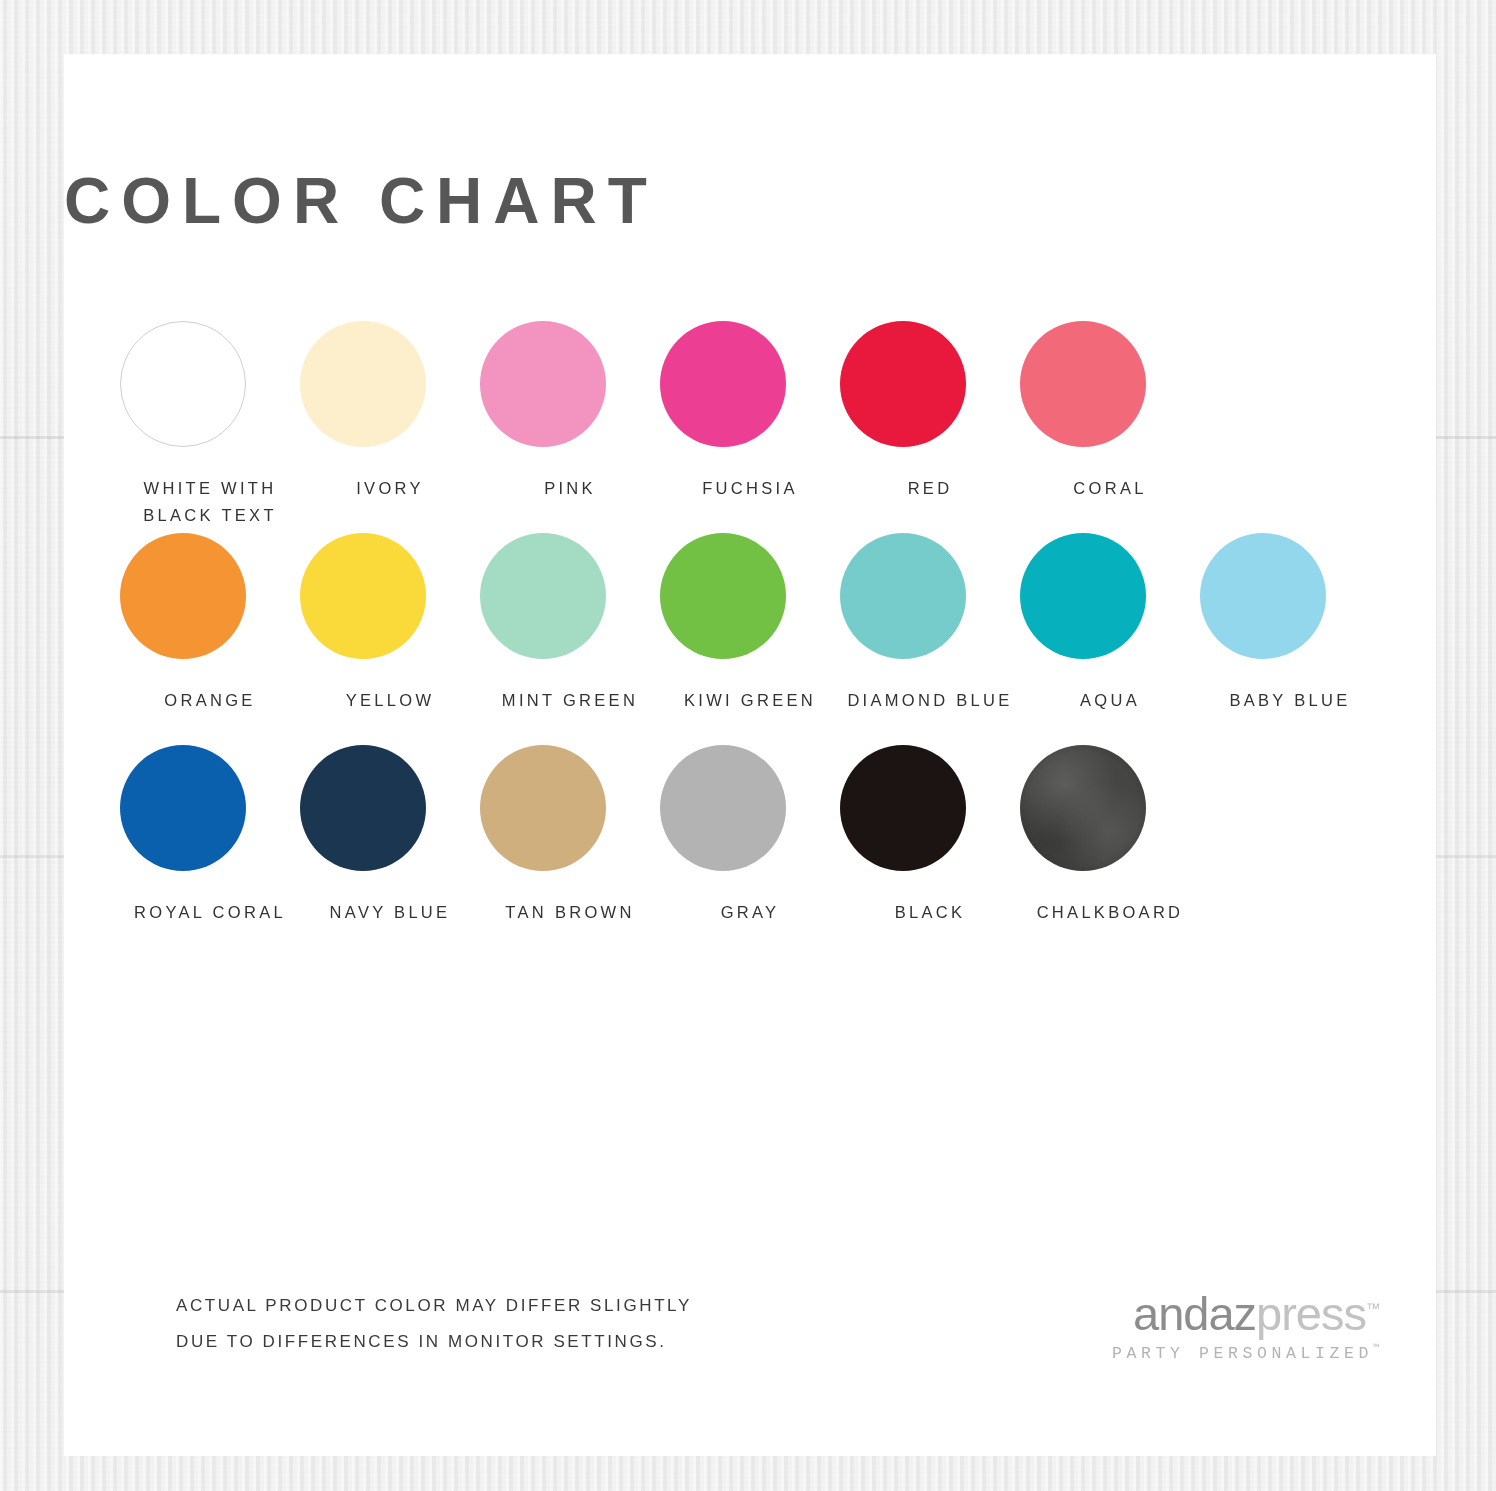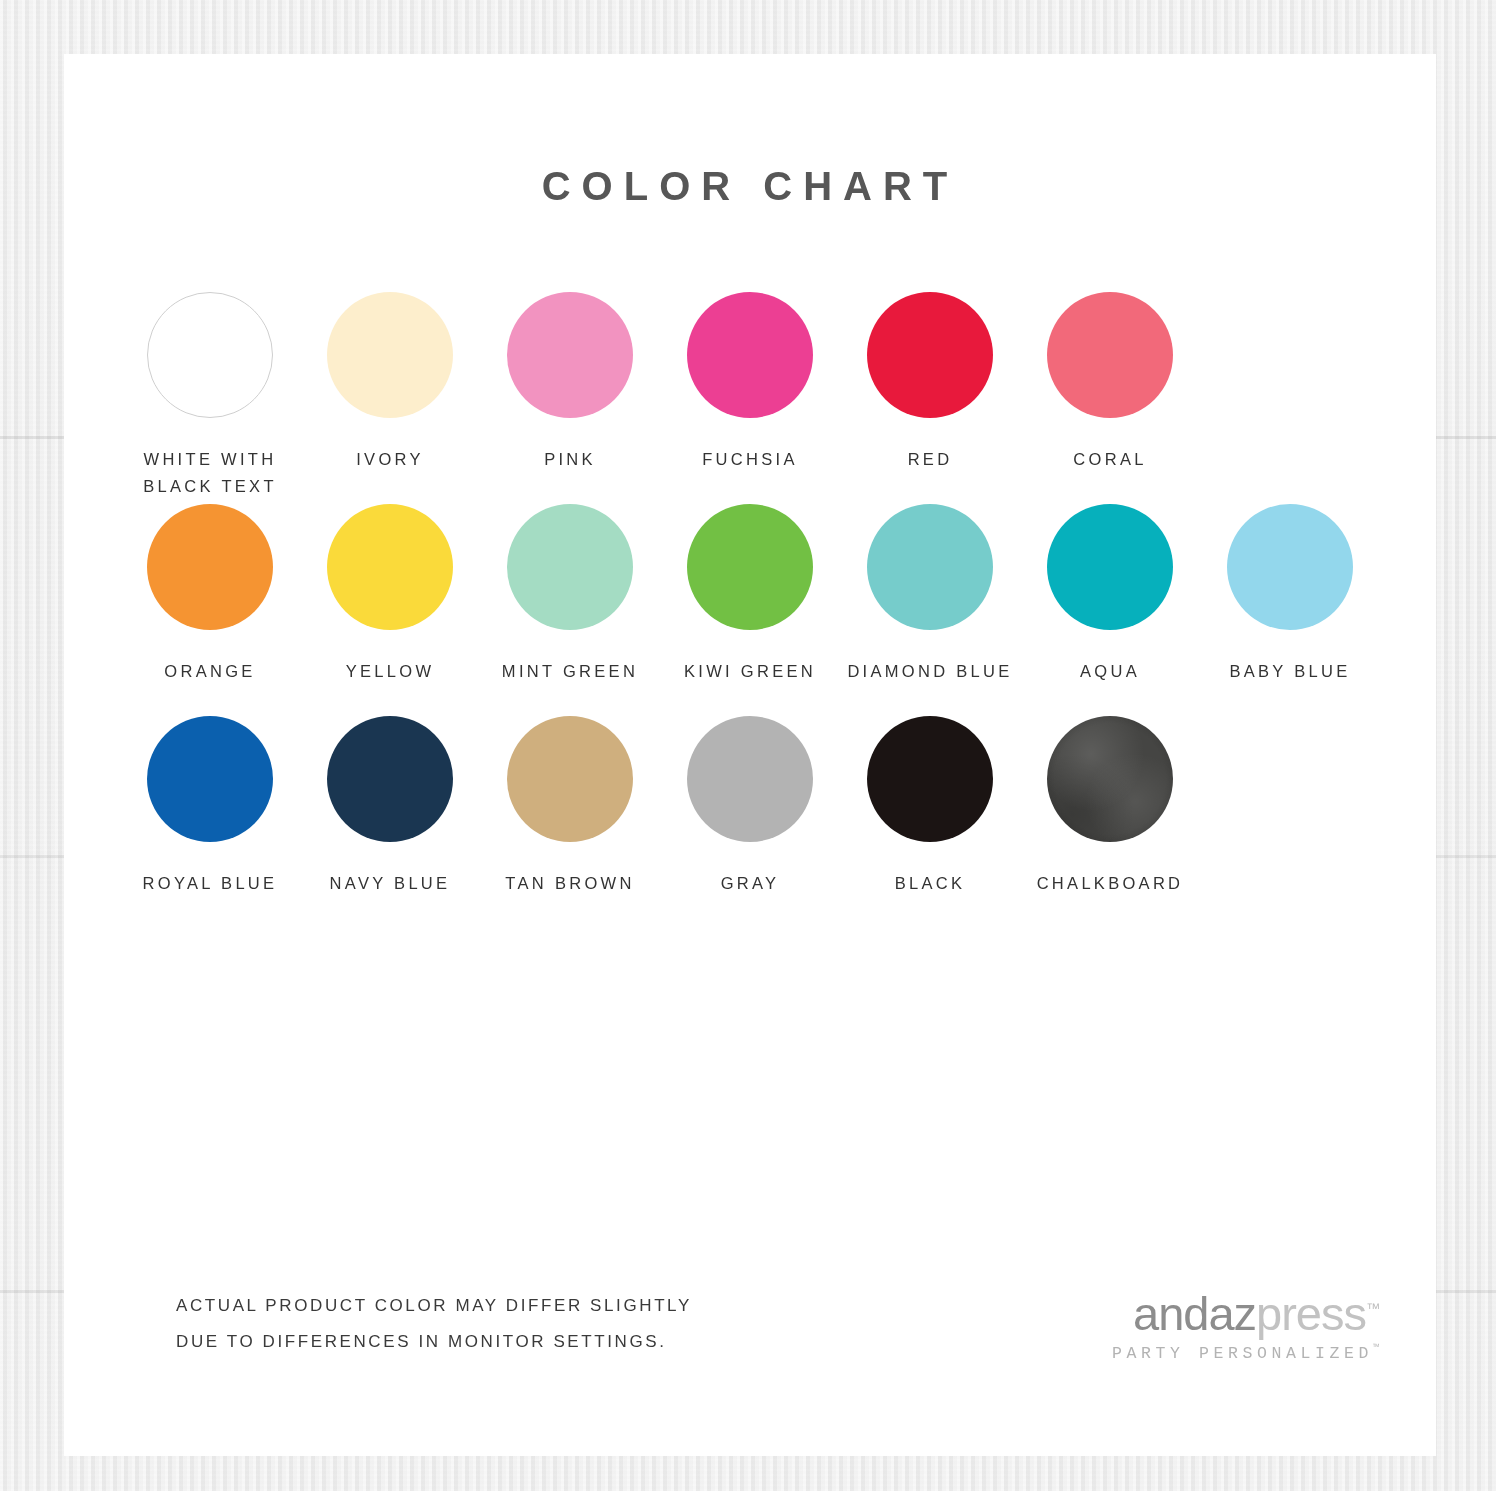--- a/index.html
+++ b/index.html
@@ -54,23 +54,23 @@
     position: absolute;
     left: 64px;
     top: 54px;
     width: 1372px;
     height: 1402px;
     background: #ffffff;
   }
 
   
   .chart-title {
-    text-align: center;
+    text-align: left;
     margin-top: 110px;
-    font-size: 40px;
+    font-size: 64px;
     font-weight: bold;
     letter-spacing: 11px;
     color: #575757;
     font-family: "Liberation Sans", sans-serif;
   }
 
   
   .swatch-grid {
     margin: 0 auto;
     padding-top: 83px;
@@ -84,21 +84,20 @@
     display: flex;
     flex-direction: row;
     justify-content: flex-start;
     height: 212px;
   }
 
   .swatch-cell {
     width: 180px;
     display: flex;
     flex-direction: column;
-    align-items: center;
   }
 
   .swatch-dot {
     width: 126px;
     height: 126px;
     border-radius: 50%;
     flex: 0 0 auto;
   }
 
   .swatch-dot.outlined {
@@ -248,21 +247,21 @@
           <div class="swatch-label">AQUA</div>
         </div>
         <div class="swatch-cell">
           <div class="swatch-dot" style="background-color: rgb(147, 215, 236);"></div>
           <div class="swatch-label">BABY BLUE</div>
         </div>
       </div>
       <div class="swatch-row">
         <div class="swatch-cell">
           <div class="swatch-dot" style="background-color: rgb(11, 96, 174);"></div>
-          <div class="swatch-label">ROYAL BLUE</div>
+          <div class="swatch-label">ROYAL CORAL</div>
         </div>
         <div class="swatch-cell">
           <div class="swatch-dot" style="background-color: rgb(26, 54, 81);"></div>
           <div class="swatch-label">NAVY BLUE</div>
         </div>
         <div class="swatch-cell">
           <div class="swatch-dot" style="background-color: rgb(207, 175, 126);"></div>
           <div class="swatch-label">TAN BROWN</div>
         </div>
         <div class="swatch-cell">

